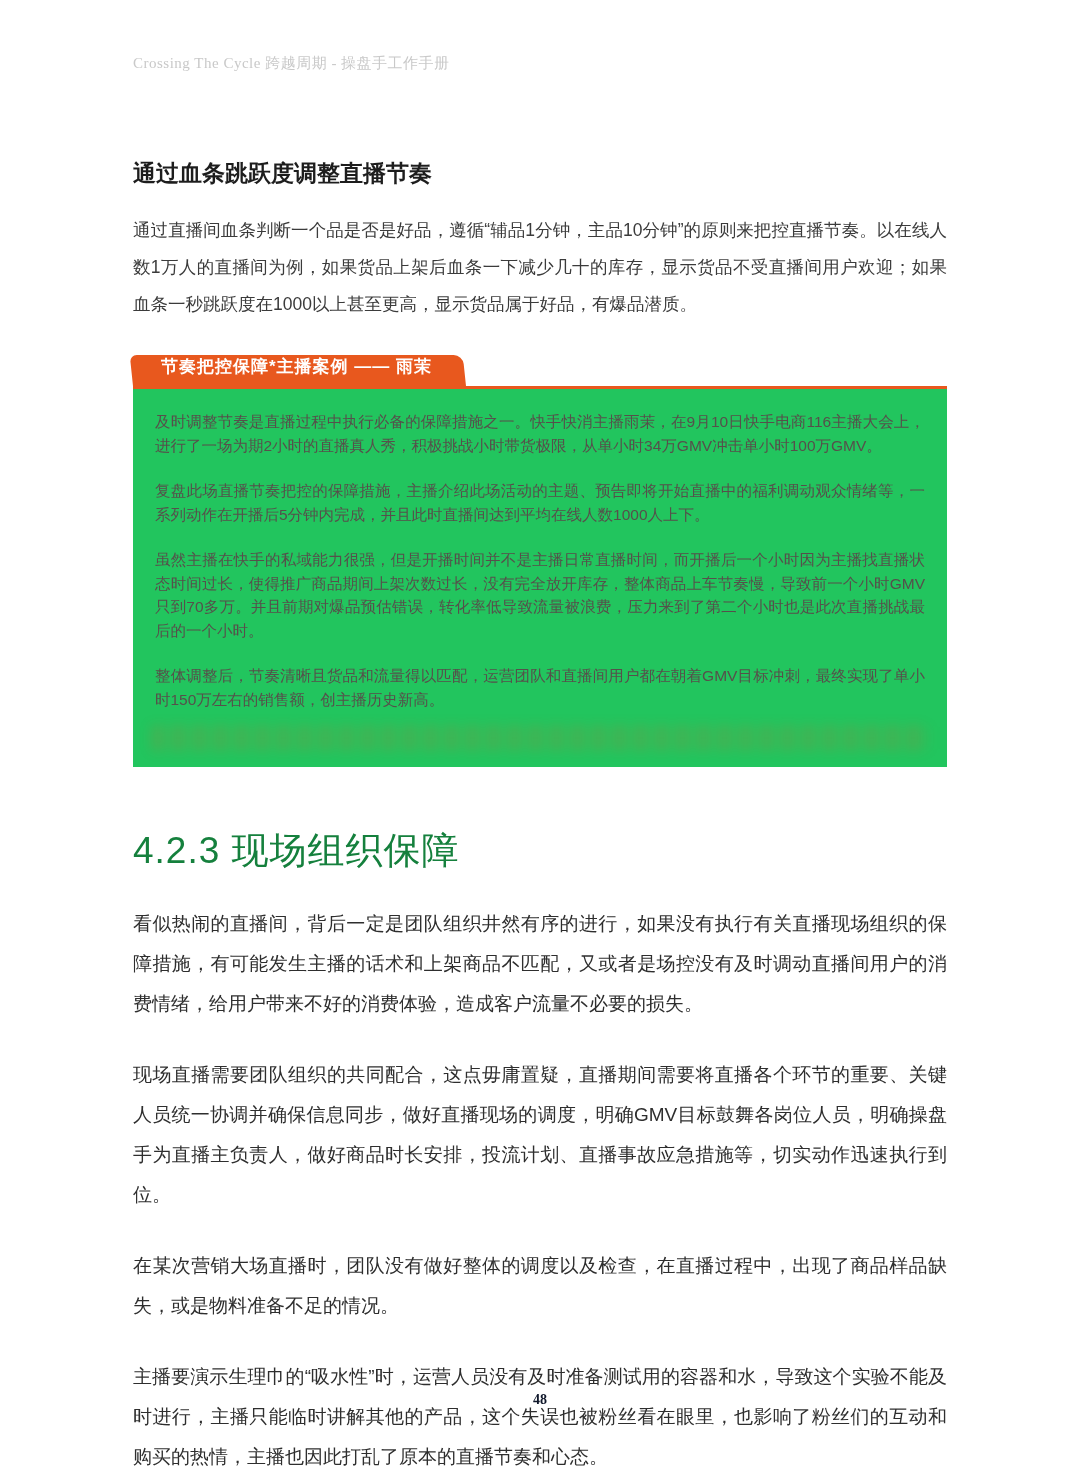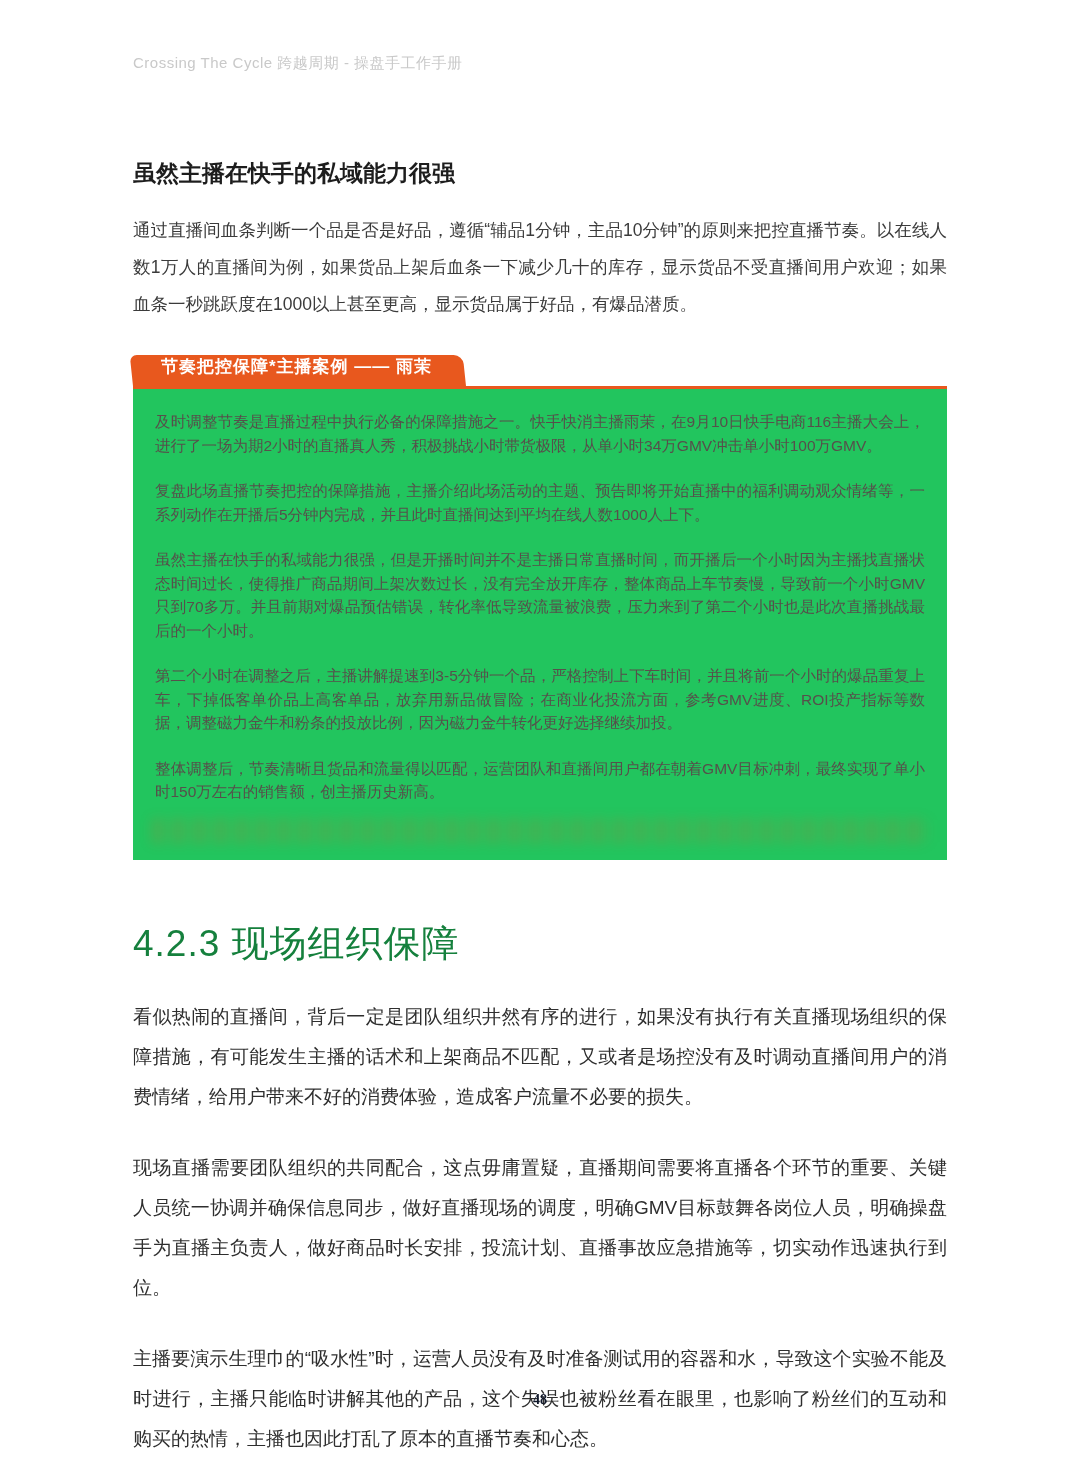--- a/index.html
+++ b/index.html
@@ -13,20 +13,21 @@
     font-family:"Liberation Sans","DejaVu Sans",sans-serif;
     overflow:hidden;
   }
   .running-header {
     position:absolute;
     top:54px;
     left:133px;
     font-size:15px;
     color:#c9c9c9;
     letter-spacing:0.5px;
+    font-family:Liberation Serif, serif;
   }
   .content { padding:158px 133px 0 133px; }
 
   .sec1-heading {
     font-size:23px;
     font-weight:bold;
     color:#1d1d1d;
     line-height:30px;
   }
   .sec1-para {
@@ -115,41 +116,41 @@
 </style>
 </head>
 <body>
 
 <div class="page">
 
   <div class="running-header">Crossing The Cycle 跨越周期 - 操盘手工作手册</div>
 
   <div class="content">
 
-    <h2 class="sec1-heading">虽然主播在快手的私域能力很强</h2>
+    <h2 class="sec1-heading">通过血条跳跃度调整直播节奏</h2>
 
     <p class="sec1-para">通过直播间血条判断一个品是否是好品，遵循“辅品1分钟，主品10分钟”的原则来把控直播节奏。以在线人数1万人的直播间为例，如果货品上架后血条一下减少几十的库存，显示货品不受直播间用户欢迎；如果血条一秒跳跃度在1000以上甚至更高，显示货品属于好品，有爆品潜质。</p>
 
     <div class="case-wrap">
       <div class="case-tab">
         <span class="tab-text">节奏把控保障*主播案例 —— 雨茉</span>
       </div>
       <div class="case-box">
         <p>及时调整节奏是直播过程中执行必备的保障措施之一。快手快消主播雨茉，在9月10日快手电商116主播大会上，进行了一场为期2小时的直播真人秀，积极挑战小时带货极限，从单小时34万GMV冲击单小时100万GMV。</p>
         <p>复盘此场直播节奏把控的保障措施，主播介绍此场活动的主题、预告即将开始直播中的福利调动观众情绪等，一系列动作在开播后5分钟内完成，并且此时直播间达到平均在线人数1000人上下。</p>
         <p>虽然主播在快手的私域能力很强，但是开播时间并不是主播日常直播时间，而开播后一个小时因为主播找直播状态时间过长，使得推广商品期间上架次数过长，没有完全放开库存，整体商品上车节奏慢，导致前一个小时GMV只到70多万。并且前期对爆品预估错误，转化率低导致流量被浪费，压力来到了第二个小时也是此次直播挑战最后的一个小时。</p>
-        <p>第二个小时在调整之后，主播讲解提速到3-5分钟一个品，严格控制上下车时间，并且将前一个小时的爆品重复上车，下掉低客单价品上高客单品，放弃用新品做冒险；在商业化投流方面，参考GMV进度、ROI投产指标等数据，调整磁力金牛和粉条的投放比例，因为磁力金牛转化更好选择继续加投。</p>
         <p>整体调整后，节奏清晰且货品和流量得以匹配，运营团队和直播间用户都在朝着GMV目标冲刺，最终实现了单小时150万左右的销售额，创主播历史新高。</p>
         <div class="blurred-line"></div>
       </div>
     </div>
 
     <h1 class="sec2-heading">4.2.3 现场组织保障</h1>
 
     <p class="sec2-para">看似热闹的直播间，背后一定是团队组织井然有序的进行，如果没有执行有关直播现场组织的保障措施，有可能发生主播的话术和上架商品不匹配，又或者是场控没有及时调动直播间用户的消费情绪，给用户带来不好的消费体验，造成客户流量不必要的损失。</p>
     <p class="sec2-para">现场直播需要团队组织的共同配合，这点毋庸置疑，直播期间需要将直播各个环节的重要、关键人员统一协调并确保信息同步，做好直播现场的调度，明确GMV目标鼓舞各岗位人员，明确操盘手为直播主负责人，做好商品时长安排，投流计划、直播事故应急措施等，切实动作迅速执行到位。</p>
+    <p class="sec2-para">在某次营销大场直播时，团队没有做好整体的调度以及检查，在直播过程中，出现了商品样品缺失，或是物料准备不足的情况。</p>
     <p class="sec2-para">主播要演示生理巾的“吸水性”时，运营人员没有及时准备测试用的容器和水，导致这个实验不能及时进行，主播只能临时讲解其他的产品，这个失误也被粉丝看在眼里，也影响了粉丝们的互动和购买的热情，主播也因此打乱了原本的直播节奏和心态。</p>
 
   </div>
 
   <div class="page-number">48</div>
 
 </div>
 
 </body></html>

